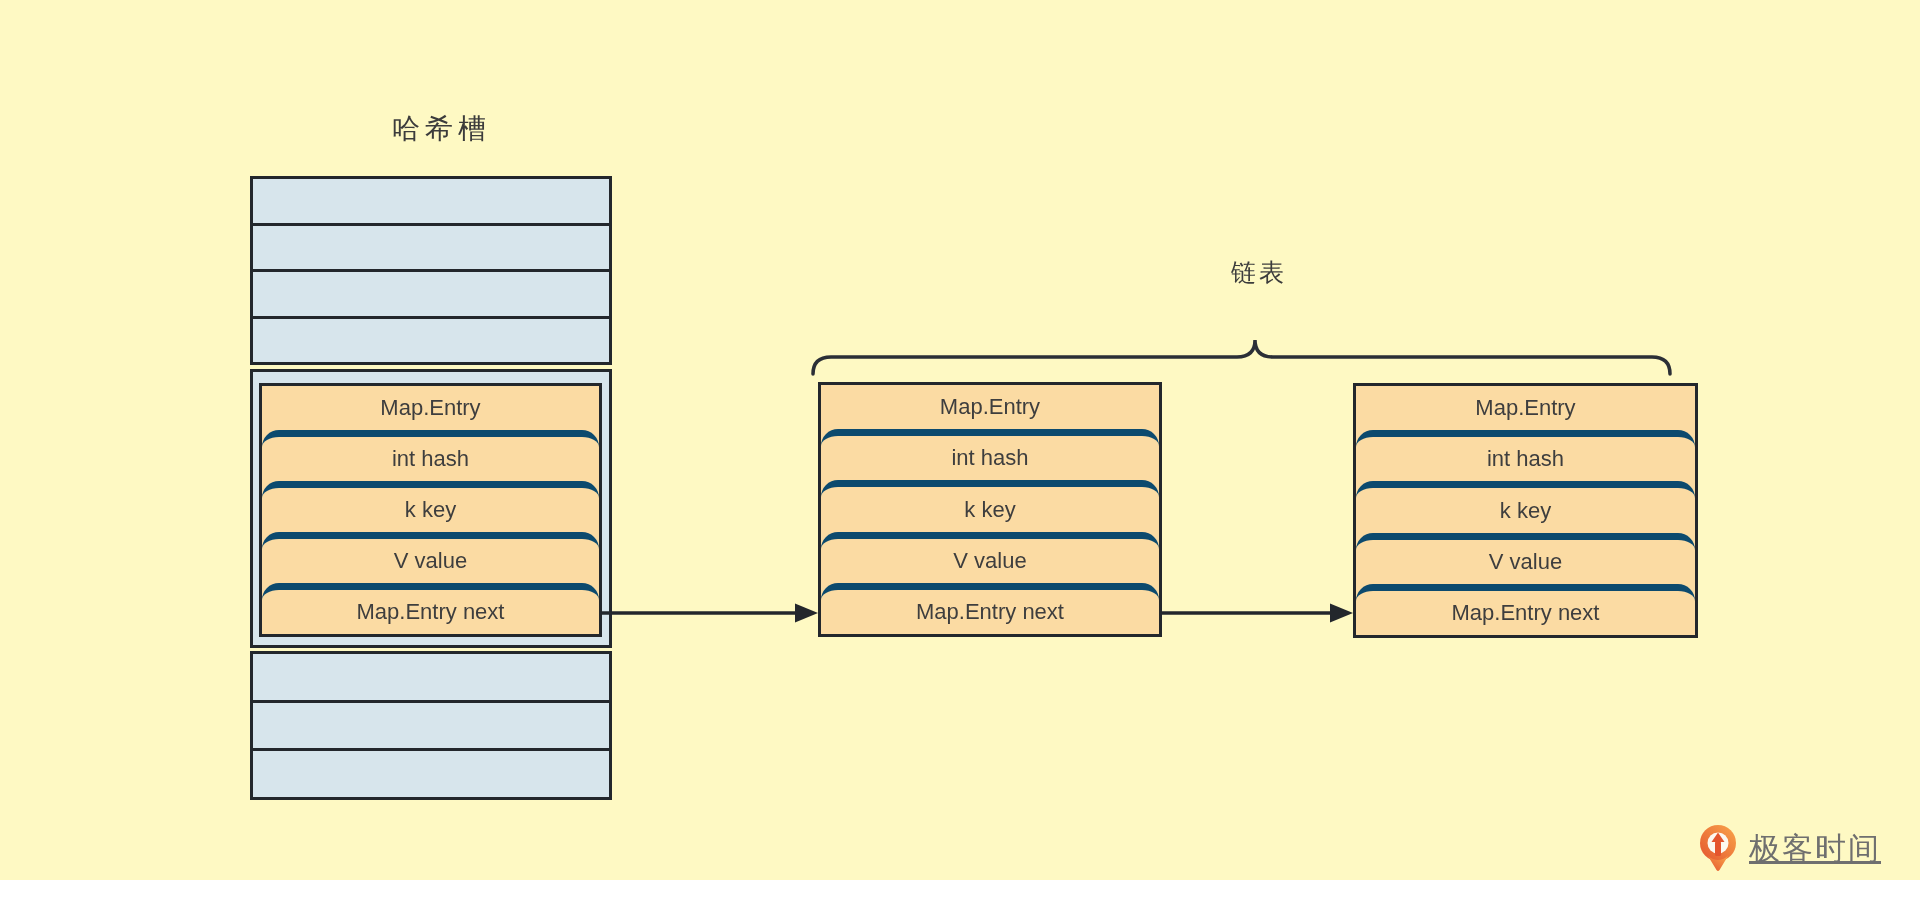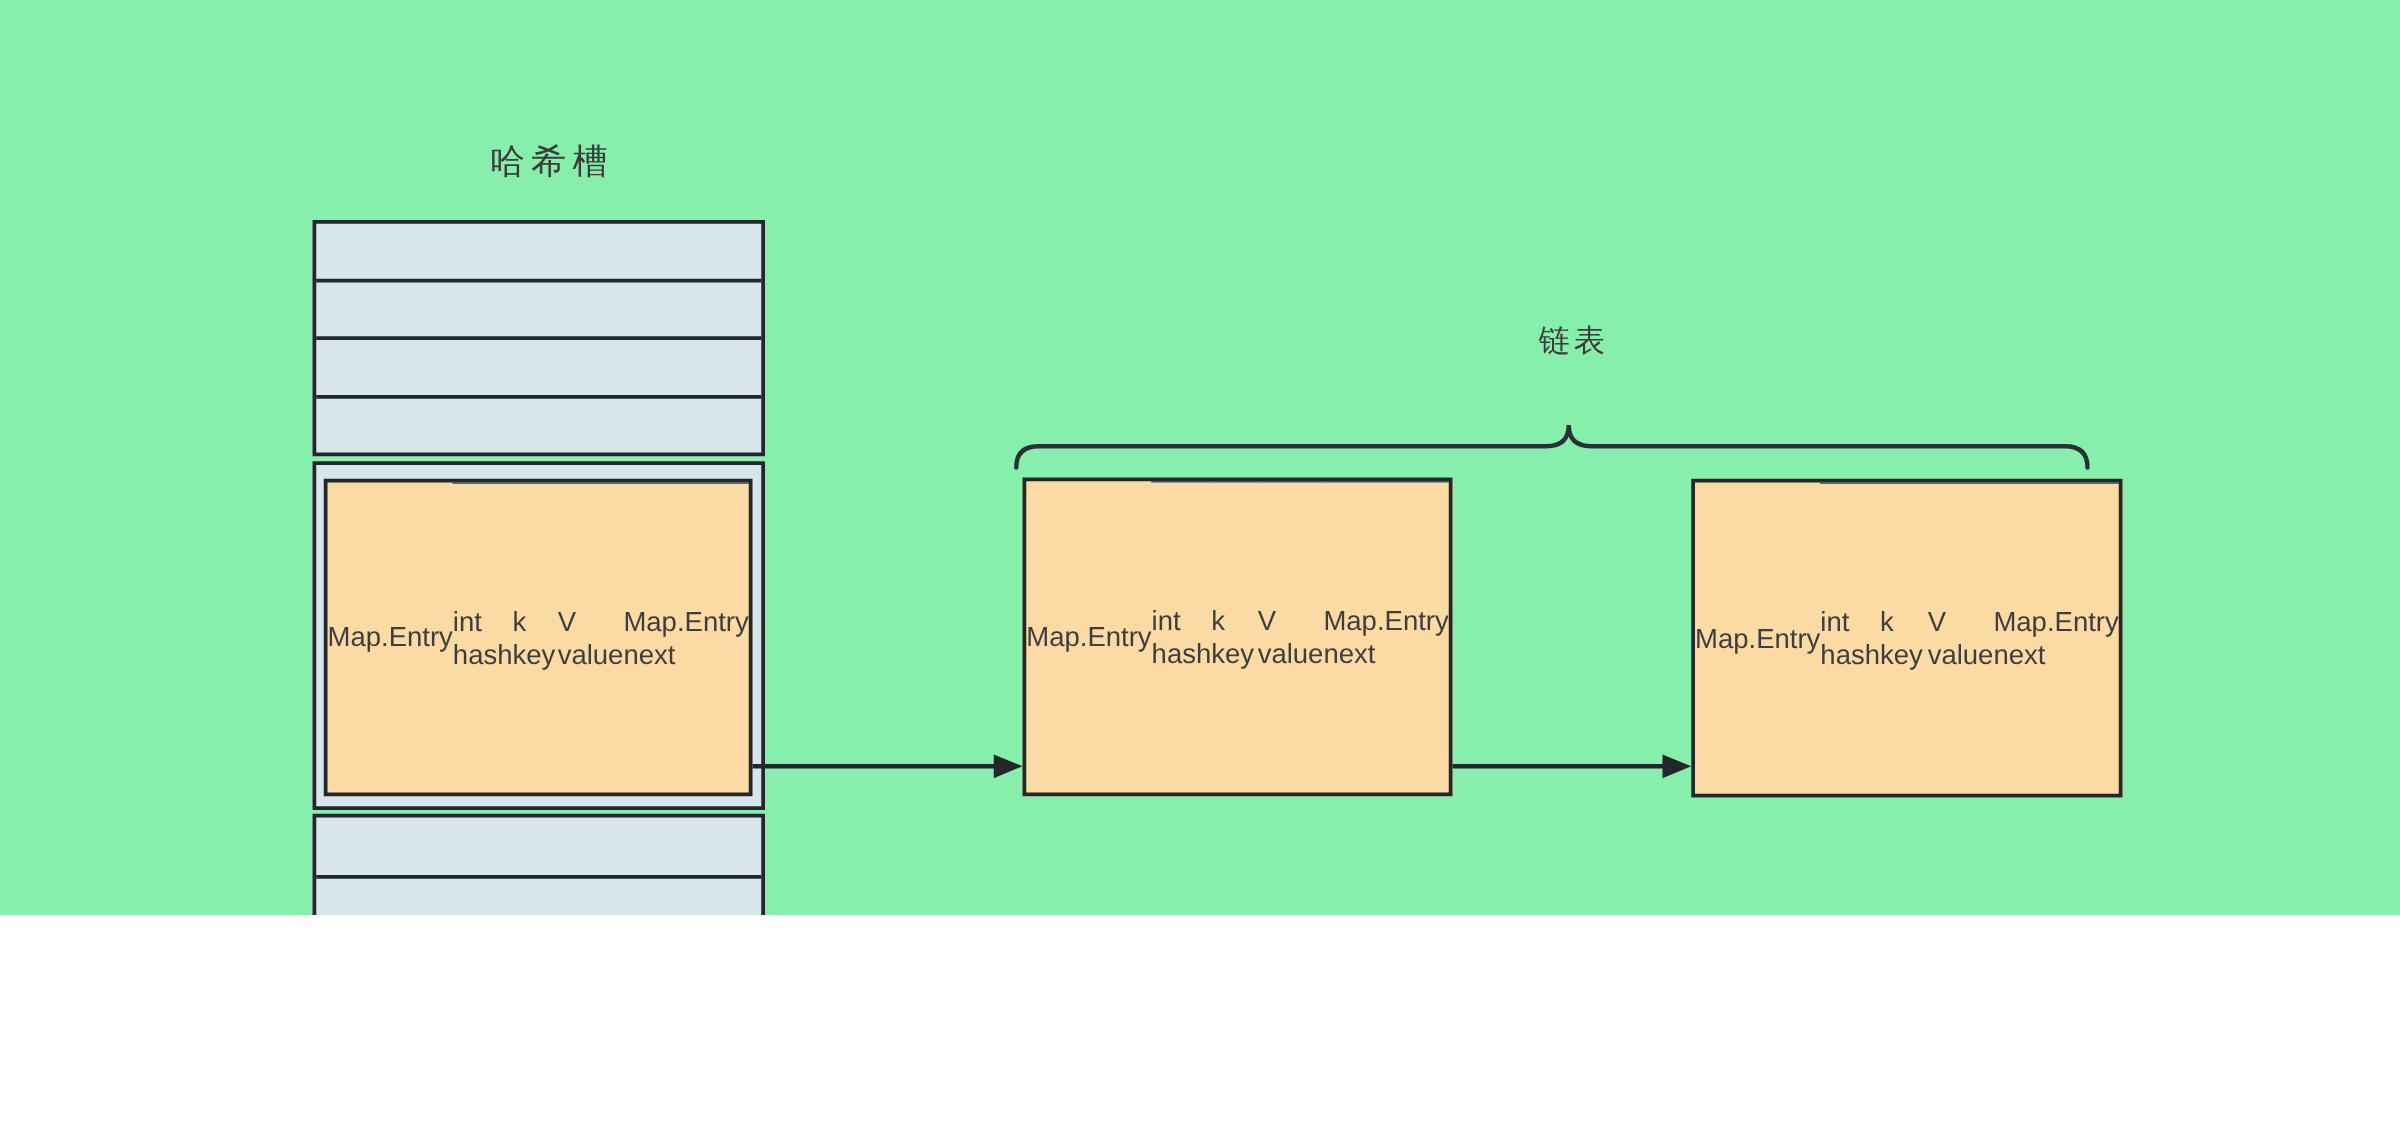--- a/index.html
+++ b/index.html
@@ -1,39 +1,39 @@
 <!DOCTYPE html>
 <html><head>
 <meta charset="utf-8">
 <style>
   html,body{margin:0;padding:0;}
   body{font-family:"Liberation Sans","DejaVu Sans",sans-serif;}
   .canvas{
-    position:relative;width:1920px;height:732px;background:#86efac;overflow:hidden;
+    position:relative;width:1920px;height:880px;background:#fef9c3;overflow:hidden;
   }
   .label{position:absolute;color:#3C3C3C;white-space:nowrap;}
   .title-label{font-size:28px;letter-spacing:5px;}
   .list-label{font-size:25px;letter-spacing:3px;}
 
   .slot-box{
     position:absolute;background:#D7E5EC;border:3px solid #23272C;
     box-sizing:border-box;display:flex;flex-direction:column;
   }
   .slot-row{flex:1;}
   .slot-row + .slot-row{border-top:3px solid #23272C;}
 
   .entry-box{
     position:absolute;background:#FBDBA3;border:3px solid #23272C;
-    box-sizing:border-box;display:flex;
+    box-sizing:border-box;display:flex;flex-direction:column;
   }
   .entry-row{
     flex:1;display:flex;align-items:center;justify-content:center;
     font-size:22px;color:#3E3E3E;
   }
-  .entry-row + .entry-row{border-top:1px solid #0c4a6e;}
+  .entry-row + .entry-row{border-top:7px solid #0c4a6e;border-radius:17px;}
 
   .overlay{position:absolute;left:0;top:0;width:1920px;height:906px;pointer-events:none;}
 
   .logo{position:absolute;left:1697px;top:824px;display:flex;align-items:center;}
   .logo-text{font-size:31px;color:#6F6F6F;margin-left:10px;letter-spacing:2px;text-decoration:underline;}
 </style>
 </head>
 <body>
 
 <div class="canvas">

